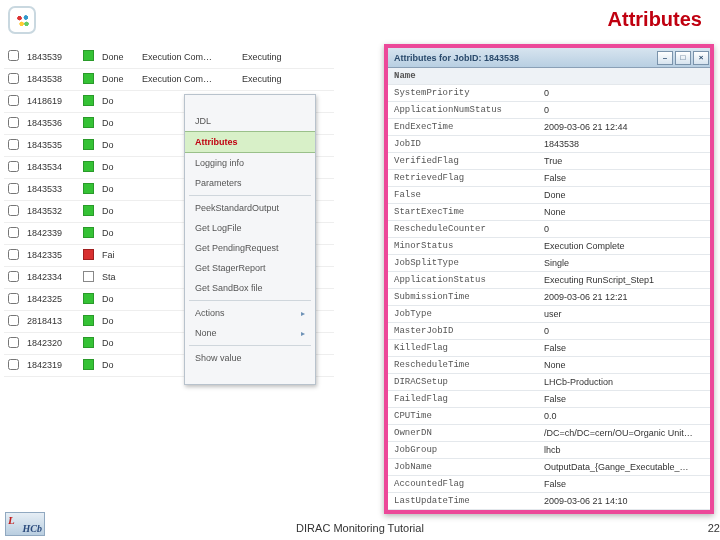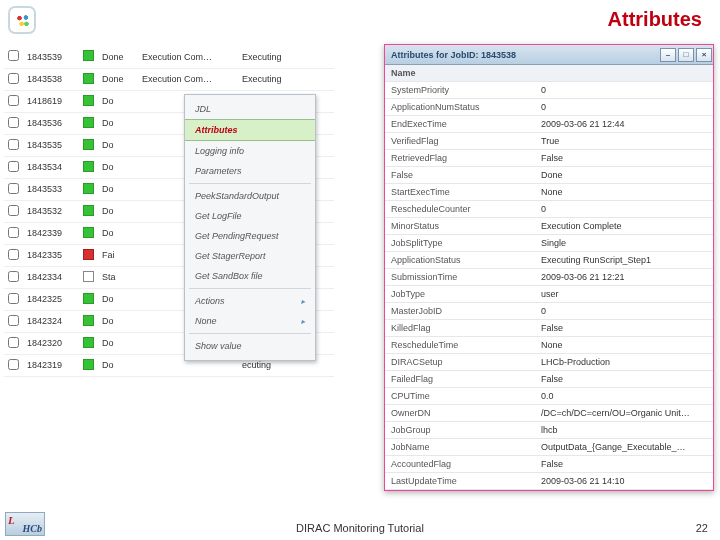--- a/index.html
+++ b/index.html
@@ -58,38 +58,37 @@
   .sq.green { background:#35c235; border-color:#2a9a2a; }
   .sq.red   { background:#d83030; border-color:#a02020; }
   .sq.grey  { background:#fff; }
   
   .ctxmenu {
     position: absolute; left: 184px; top: 54px;
     width: 132px;
     background: #f5f6f8;
     border: 1px solid #b8c2cc;
     box-shadow: 1px 2px 4px rgba(0,0,0,.25);
-    padding: 4px 0;
+    padding: 16px 0;
     font-size: 9px;
-    font-style: italic;
   }
   .ctxmenu .mi {
     padding: 5px 10px;
     color: #555;
     white-space: nowrap;
     display: flex; justify-content: space-between; align-items: center;
   }
   .ctxmenu .mi.sel { background:#d8f0c8; color:#c00010; font-weight:bold; border:1px solid #9ac08a; border-left:none; border-right:none;}
   .ctxmenu .sep { height:1px; background:#cfd6dc; margin:2px 4px; }
   .ctxmenu .arrow { color:#6b90b5; font-size:8px; }
   
   .win {
     position: absolute; right: 6px; top: 4px;
     width: 330px;
-    border: 1px solid #ec4899;
+    border: 4px solid #ec4899;
     background: #fff;
     box-shadow: 0 2px 6px rgba(0,0,0,.3);
     font-size: 9px;
   }
   .win .titlebar {
     height: 20px;
     background: linear-gradient(#d7e4ef,#b8cfe2);
     border-bottom: 1px solid #8aa0b6;
     display: flex; align-items: center;
     padding-left: 6px;
@@ -100,30 +99,30 @@
     width:16px; height:14px; margin:0 1px;
     border:1px solid #7a93ab; background:linear-gradient(#fff,#d7e4ef);
     font-size:8px; line-height:12px; text-align:center; color:#2a4a6c;
   }
   .attr-head, .attr-row {
     display:flex; border-bottom:1px solid #e4e8ec;
     height:17px; align-items:center;
   }
   .attr-head { background:#eef2f6; font-weight:bold; color:#4a5a6a;}
   .attr-head div, .attr-row div { padding:0 6px; overflow:hidden; white-space:nowrap; text-overflow:ellipsis;}
-  .ac-name { flex:0 0 150px; color:#555;}
+  .ac-name { flex:0 0 150px; color:#555;font-family:Liberation Mono, monospace;}
   .ac-val  { flex:1; color:#333;}
   
   .footer {
     position:absolute; left:0; bottom:0; width:100%;
     height:25px;
     display:flex; align-items:center; justify-content:center;
     font-size:11px; color:#333;
   }
-  .footer .pgnum { position:absolute; right:12px; }
+  .footer .pgnum { position:absolute; right:0; }
   .lhcb-logo {
     position:absolute; left:5px; bottom:4px;
     width:40px; height:24px;
     background:linear-gradient(#e6eef5,#b9cee0);
     border:1px solid #90a8c0;
     font-family: "Times New Roman", serif;
     font-style: italic; font-weight:bold;
     font-size:10px;
     display:flex; align-items:flex-end; justify-content:flex-end;
     padding:0 2px 1px 0;
@@ -232,21 +231,21 @@
         <tr>
           <td class="chk"><input type="checkbox" style=""></td>
           <td class="id">1842325</td>
           <td class="ic"><span class="sq green"></span></td>
           <td class="st">Do</td>
           <td class="c2"></td>
           <td>xcJobN</td>
         </tr>
         <tr>
           <td class="chk"><input type="checkbox" style=""></td>
-          <td class="id">1842324</td>
+          <td class="id">2818413</td>
           <td class="ic"><span class="sq green"></span></td>
           <td class="st">Do</td>
           <td class="c2"></td>
           <td>xecJobN</td>
         </tr>
         <tr>
           <td class="chk"><input type="checkbox" style=""></td>
           <td class="id">1842320</td>
           <td class="ic"><span class="sq green"></span></td>
           <td class="st">Do</td>
@@ -327,20 +326,24 @@
         </div>
         <div class="attr-row">
           <div class="ac-name">ApplicationNumStatus</div>
           <div class="ac-val">0</div>
         </div>
         <div class="attr-row">
           <div class="ac-name">EndExecTime</div>
           <div class="ac-val">2009-03-06 21 12:44</div>
         </div>
         <div class="attr-row">
+          <div class="ac-name">JobID</div>
+          <div class="ac-val">1843538</div>
+        </div>
+        <div class="attr-row">
           <div class="ac-name">VerifiedFlag</div>
           <div class="ac-val">True</div>
         </div>
         <div class="attr-row">
           <div class="ac-name">RetrievedFlag</div>
           <div class="ac-val">False</div>
         </div>
         <div class="attr-row">
           <div class="ac-name">False</div>
           <div class="ac-val">Done</div>

